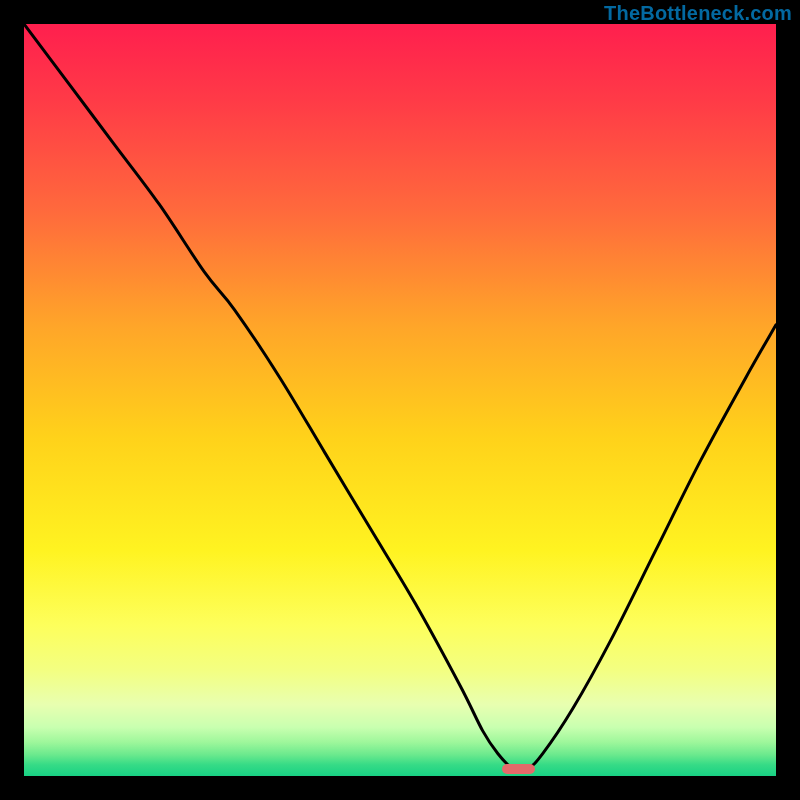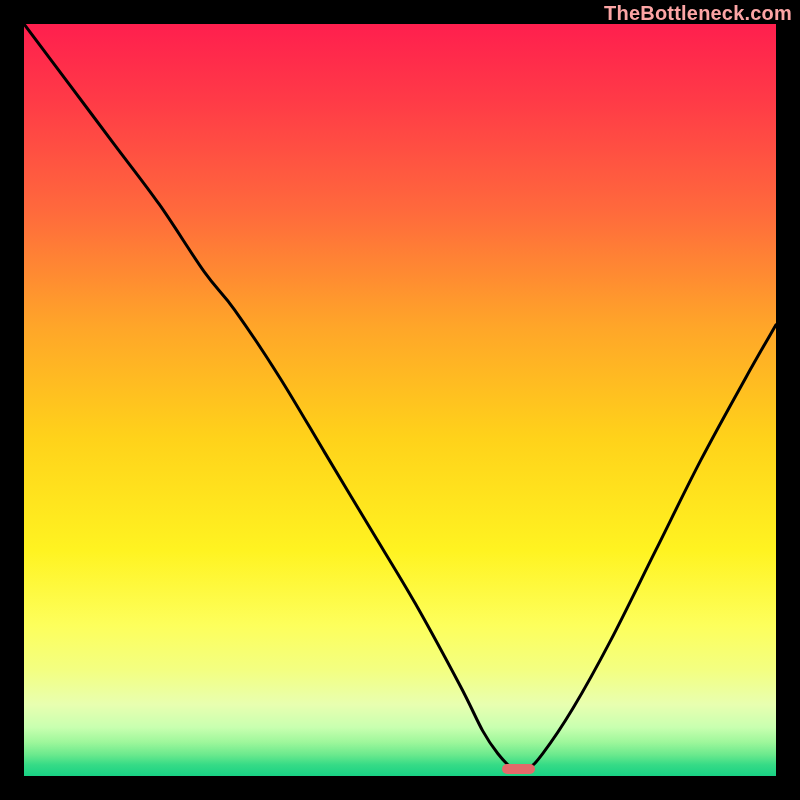--- a/index.html
+++ b/index.html
@@ -40,21 +40,21 @@
     width: 100%;
     height: 100%;
   }
   .watermark {
     position: absolute;
     top: 2px;
     right: 8px;
     font-family: Arial, Helvetica, sans-serif;
     font-size: 20px;
     font-weight: 600;
-    color: #fca5a5;
+    color: #0369a1;
     letter-spacing: 0.2px;
     margin-left: 8px;
   }
   .marker {
     position: absolute;
     height: 10px;
     border-radius: 5px;
     background: #e46a6a;
   }
 </style>

